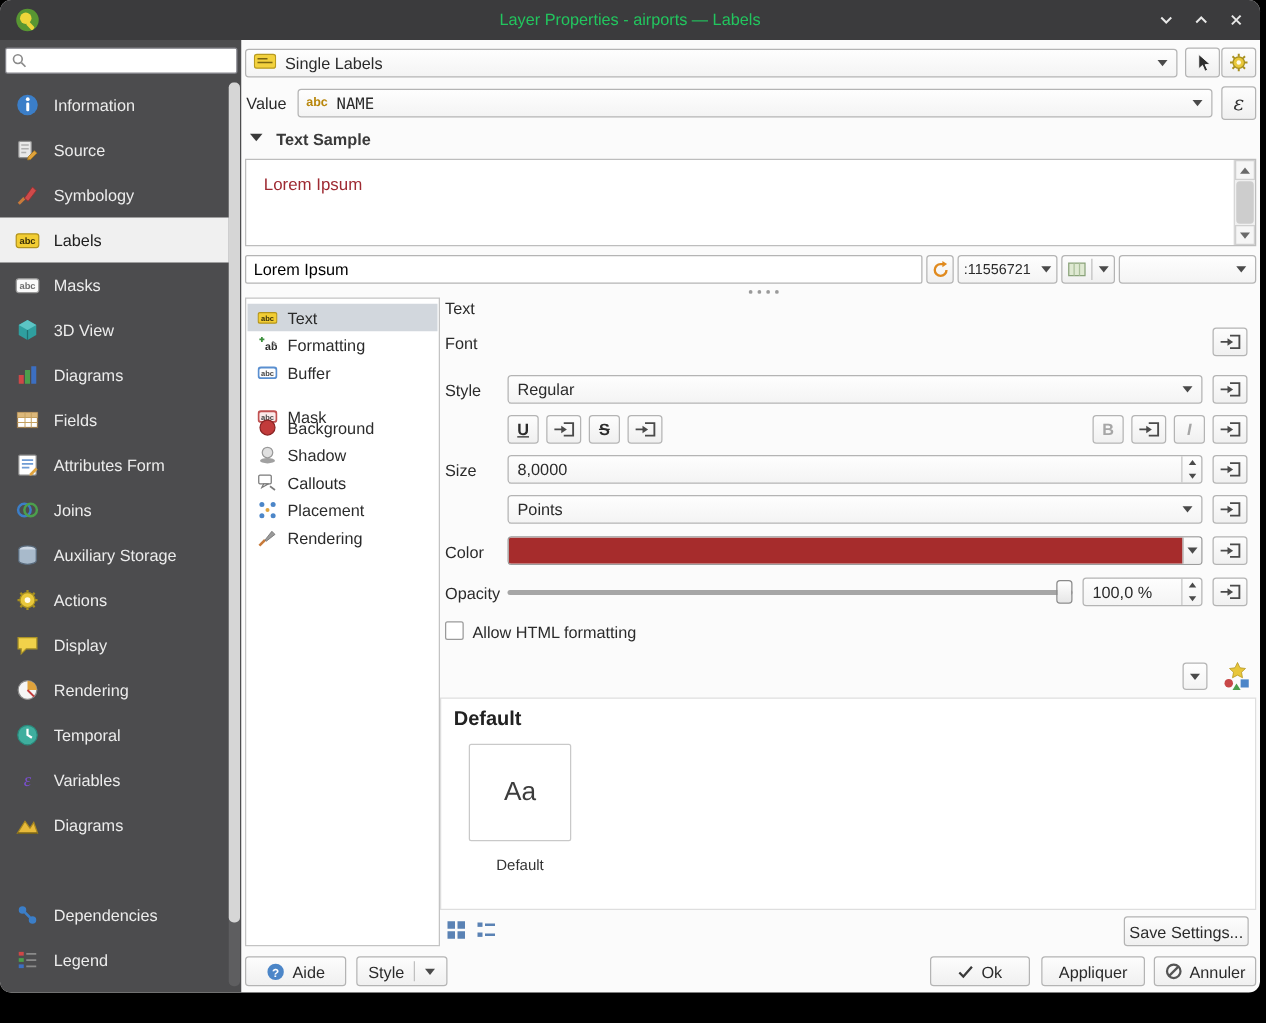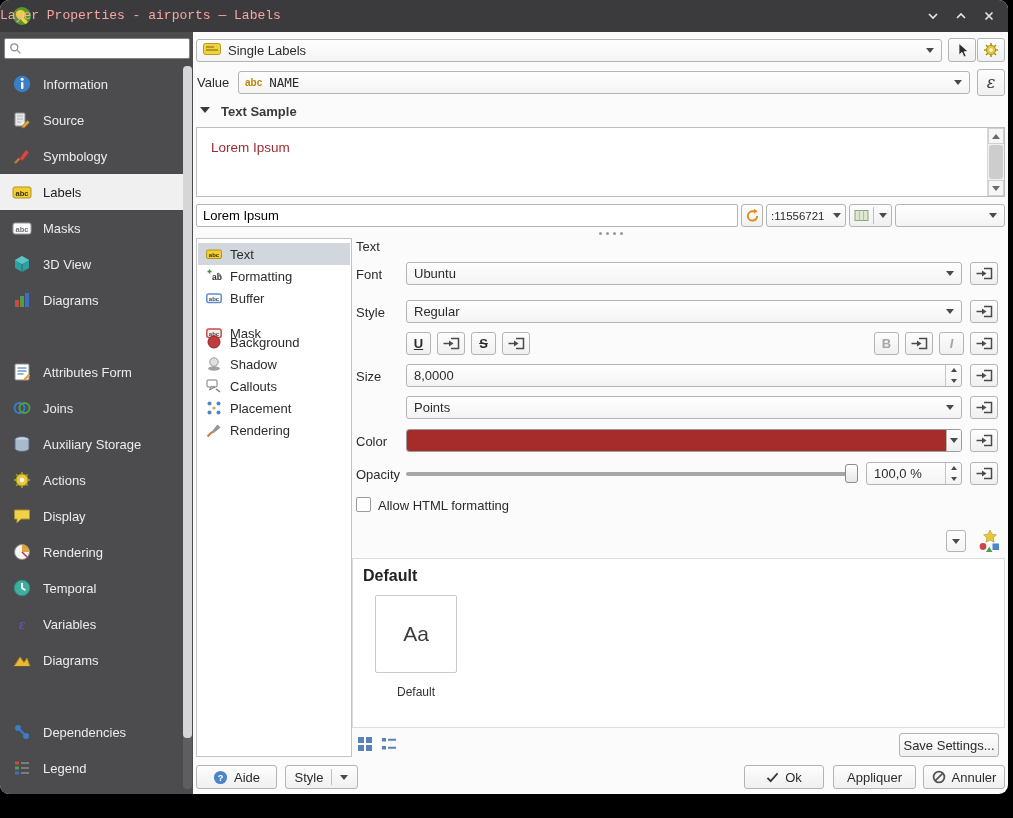--- a/index.html
+++ b/index.html
@@ -2,22 +2,22 @@
 <html><head>
 <meta charset="utf-8">
 <style>
   * { box-sizing: border-box; }
   body { margin:0; background:#000; width:1013px; height:818px; position:relative;
          font-family:"Liberation Sans", sans-serif; }
   .window { position:absolute; left:0; top:0; width:1008px; height:794px; background:#fbfbfb;
             border-radius:9px; overflow:hidden; font-size:13px; color:#2b2b2b; }
   
   .titlebar { position:absolute; left:0; top:0; right:0; height:32px; background:#3b3b3d; }
-  .title { position:absolute; left:0; right:0; top:0; height:32px; line-height:32px; text-align:left;
-           color:#fca5a5; font-size:13px;font-family:Liberation Mono, monospace; }
+  .title { position:absolute; left:0; right:0; top:0; height:32px; line-height:32px; text-align:center;
+           color:#22c55e; font-size:13px; }
   .logo { position:absolute; left:12px; top:6px; width:20px; height:20px; }
   .winctl { position:absolute; right:12px; top:0; height:32px; display:flex; align-items:center; gap:14px; }
   .wbtn { width:14px; height:14px; display:flex; align-items:center; justify-content:center; cursor:pointer; }
   
   .sidebar { position:absolute; left:0; top:32px; width:193px; bottom:0; background:#4c4c4e; }
   .side-search { position:absolute; left:4px; top:6px; width:186px; height:21px; background:#fff;
                  border:1px solid #83838a; border-radius:2px; display:flex; align-items:center; padding-left:4px; gap:3px; }
   .side-search input { border:none; outline:none; flex:1; font:12px "Liberation Sans", sans-serif; background:transparent; min-width:0; }
   .side-item { position:absolute; left:0; width:185px; height:36px; display:flex; align-items:center;
                padding-left:12px; gap:11px; color:#ececec; font-size:13px; cursor:pointer; }
@@ -170,20 +170,28 @@
       <span>3D View</span>
     </div>
     <div class="side-item" style="top:250px">
       <span class="sic"><svg width="20" height="20" viewBox="0 0 20 20">
             <rect x="3" y="10" width="4" height="7" fill="#cf4747"></rect>
             <rect x="8" y="6" width="4" height="11" fill="#4c9f4c"></rect>
             <rect x="13" y="3" width="4" height="14" fill="#3c6fc2"></rect>
           </svg></span>
       <span>Diagrams</span>
     </div>
+    <div class="side-item" style="top:286px">
+      <span class="sic"><svg width="20" height="20" viewBox="0 0 20 20">
+            <rect x="2" y="4" width="16" height="12" fill="#fff" stroke="#9a7b4f"></rect>
+            <rect x="2" y="4" width="16" height="4" fill="#dcb87a"></rect>
+            <path d="M8 4v12M13 4v12M2 8h16M2 12h16" stroke="#c4a060" stroke-width=".8" fill="none"></path>
+          </svg></span>
+      <span>Fields</span>
+    </div>
     <div class="side-item" style="top:322px">
       <span class="sic"><svg width="20" height="20" viewBox="0 0 20 20">
             <rect x="3" y="2" width="14" height="16" rx="1" fill="#fff" stroke="#8a8a8a"></rect>
             <path d="M5.5 6h9M5.5 9h9M5.5 12h6" stroke="#6f9cd4" stroke-width="1.4" fill="none"></path>
             <path d="M12 16.5l4.5-4.5 1.6 1.6-4.5 4.5-2 .4z" fill="#e0a33c"></path>
           </svg></span>
       <span>Attributes Form</span>
     </div>
     <div class="side-item" style="top:358px">
       <span class="sic"><svg width="20" height="20" viewBox="0 0 20 20">
@@ -407,24 +415,20 @@
             <path d="M1.5 14.5L6 10" stroke="#c87a3a" stroke-width="2" fill="none"></path>
             <path d="M6 10l5.5-7 2.5 2.5-7 5.5z" fill="#9a9a9a" stroke="#6a6a6a" stroke-width=".6"></path>
           </svg></span>
       <span>Rendering</span>
     </div>
   </div>
 
   <div class="lbl" style="left:356px;top:239px">Text</div>
 
   <div class="lbl" style="left:356px;top:267px">Font</div>
-  <div class="ctl combo" style="left:406px;top:262px;width:556px;height:23px">
-    <span class="ctext">Ubuntu</span>
-    <span class="carrow"></span>
-  </div>
   <div class="ctl btn ovrbtn" style="left:970px;top:262px">
       <svg width="17" height="13" viewBox="0 0 17 13">
         <path d="M8 1.5h7.5v10H8" fill="none" stroke="#4a4a4a" stroke-width="1.5"></path>
         <path d="M.5 6.5h7" stroke="#4a4a4a" stroke-width="1.5"></path>
         <path d="M6 3.5L10.5 6.5L6 9.5z" fill="#4a4a4a"></path>
       </svg>
     </div>
 
   <div class="lbl" style="left:356px;top:305px">Style</div>
   <div class="ctl combo" style="left:406px;top:300px;width:556px;height:23px">

